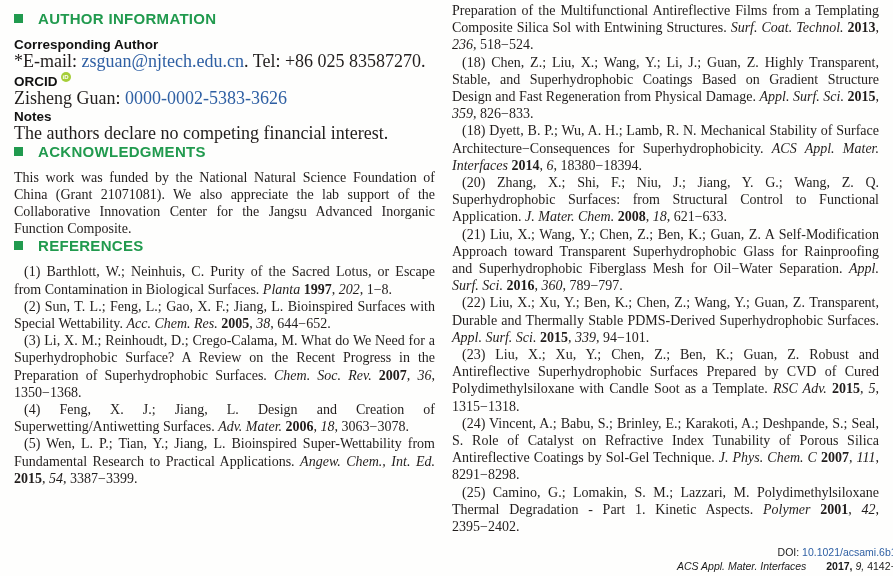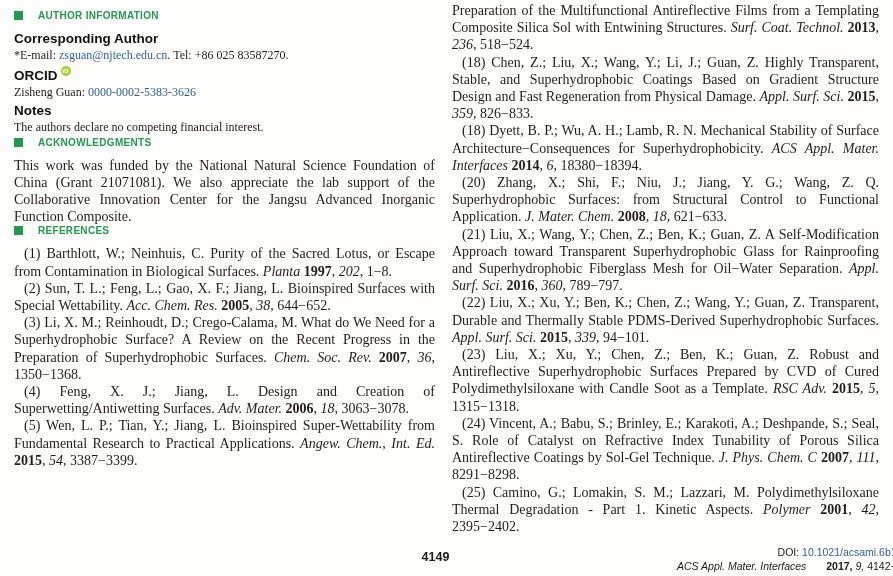--- a/index.html
+++ b/index.html
@@ -15,21 +15,21 @@
 
   .col { position: absolute; top: 0; }
   .col-left  { left: 14px;  width: 421px; }
   .col-right { left: 452px; width: 427px; padding-top: 2px; }
 
   
   h2.sec-head {
     margin: 0 0 9px 0;
     font-family: "Liberation Sans", sans-serif;
     font-weight: bold;
-    font-size: 10px;
+    font-size: 15px;
     letter-spacing: 0.3px;
     color: #219A4E;
     display: flex; align-items: center;
   }
   .sq {
     display: inline-block;
     width: 9px; height: 9px;
     background: #219A4E;
     margin-right: 15px;
     flex: 0 0 auto;
@@ -38,21 +38,21 @@
   .sec-author { margin-top: 10px; }
 
   h3.sub-head {
     margin: 1.5px 0 0 0;
     font-family: "Liberation Sans", sans-serif;
     font-weight: bold;
     font-size: 13.5px;
     color: #111;
     line-height: 17px;
   }
-  p.body-line { margin: 0; font-size: 12px; line-height: 17.2px; }
+  p.body-line { margin: 0; font-size: 18px; line-height: 17.2px; }
 
   .link { color: #2E5FA3; text-decoration: none; cursor: pointer; }
 
   .orcid-badge {
     display: inline-block;
     width: 10px; height: 10px;
     border-radius: 50%;
     background: #A6CE39;
     color: #fff;
     font-family: "Liberation Sans", sans-serif;
@@ -158,20 +158,19 @@
         <p class="ref"><span>(18) Dyett, B. P.; Wu, A. H.; Lamb, R. N. Mechanical Stability of Surface Architecture−Consequences for Superhydrophobicity. </span><span class="it">ACS Appl. Mater. Interfaces </span><span class="bd">2014</span><span>, </span><span class="it">6</span><span>, 18380−18394.</span></p>
         <p class="ref"><span>(20) Zhang, X.; Shi, F.; Niu, J.; Jiang, Y. G.; Wang, Z. Q. Superhydrophobic Surfaces: from Structural Control to Functional Application. </span><span class="it">J. Mater. Chem. </span><span class="bd">2008</span><span>, </span><span class="it">18</span><span>, 621−633.</span></p>
         <p class="ref"><span>(21) Liu, X.; Wang, Y.; Chen, Z.; Ben, K.; Guan, Z. A Self-Modification Approach toward Transparent Superhydrophobic Glass for Rainproofing and Superhydrophobic Fiberglass Mesh for Oil−Water Separation. </span><span class="it">Appl. Surf. Sci. </span><span class="bd">2016</span><span>, </span><span class="it">360</span><span>, 789−797.</span></p>
         <p class="ref"><span>(22) Liu, X.; Xu, Y.; Ben, K.; Chen, Z.; Wang, Y.; Guan, Z. Transparent, Durable and Thermally Stable PDMS-Derived Superhydrophobic Surfaces. </span><span class="it">Appl. Surf. Sci. </span><span class="bd">2015</span><span>, </span><span class="it">339</span><span>, 94−101.</span></p>
         <p class="ref"><span>(23) Liu, X.; Xu, Y.; Chen, Z.; Ben, K.; Guan, Z. Robust and Antireflective Superhydrophobic Surfaces Prepared by CVD of Cured Polydimethylsiloxane with Candle Soot as a Template. </span><span class="it">RSC Adv. </span><span class="bd">2015</span><span>, </span><span class="it">5</span><span>, 1315−1318.</span></p>
         <p class="ref"><span>(24) Vincent, A.; Babu, S.; Brinley, E.; Karakoti, A.; Deshpande, S.; Seal, S. Role of Catalyst on Refractive Index Tunability of Porous Silica Antireflective Coatings by Sol-Gel Technique. </span><span class="it">J. Phys. Chem. C </span><span class="bd">2007</span><span>, </span><span class="it">111</span><span>, 8291−8298.</span></p>
         <p class="ref"><span>(25) Camino, G.; Lomakin, S. M.; Lazzari, M. Polydimethylsiloxane Thermal Degradation - Part 1. Kinetic Aspects. </span><span class="it">Polymer </span><span class="bd">2001</span><span>, </span><span class="it">42</span><span>, 2395−2402.</span></p>
       </div>
   </div>
 
-  <div class="page-number">4149</div>
 
   <div class="foot-right">
     <div><span>DOI: </span><a class="link">10.1021/acsami.6b12779</a></div>
     <div><span class="jname">ACS Appl. Mater. Interfaces </span><span class="yr">2017, </span><span class="vol">9, </span><span>4142−4150</span></div>
   </div>
 
 </div>
 
 </body></html>

